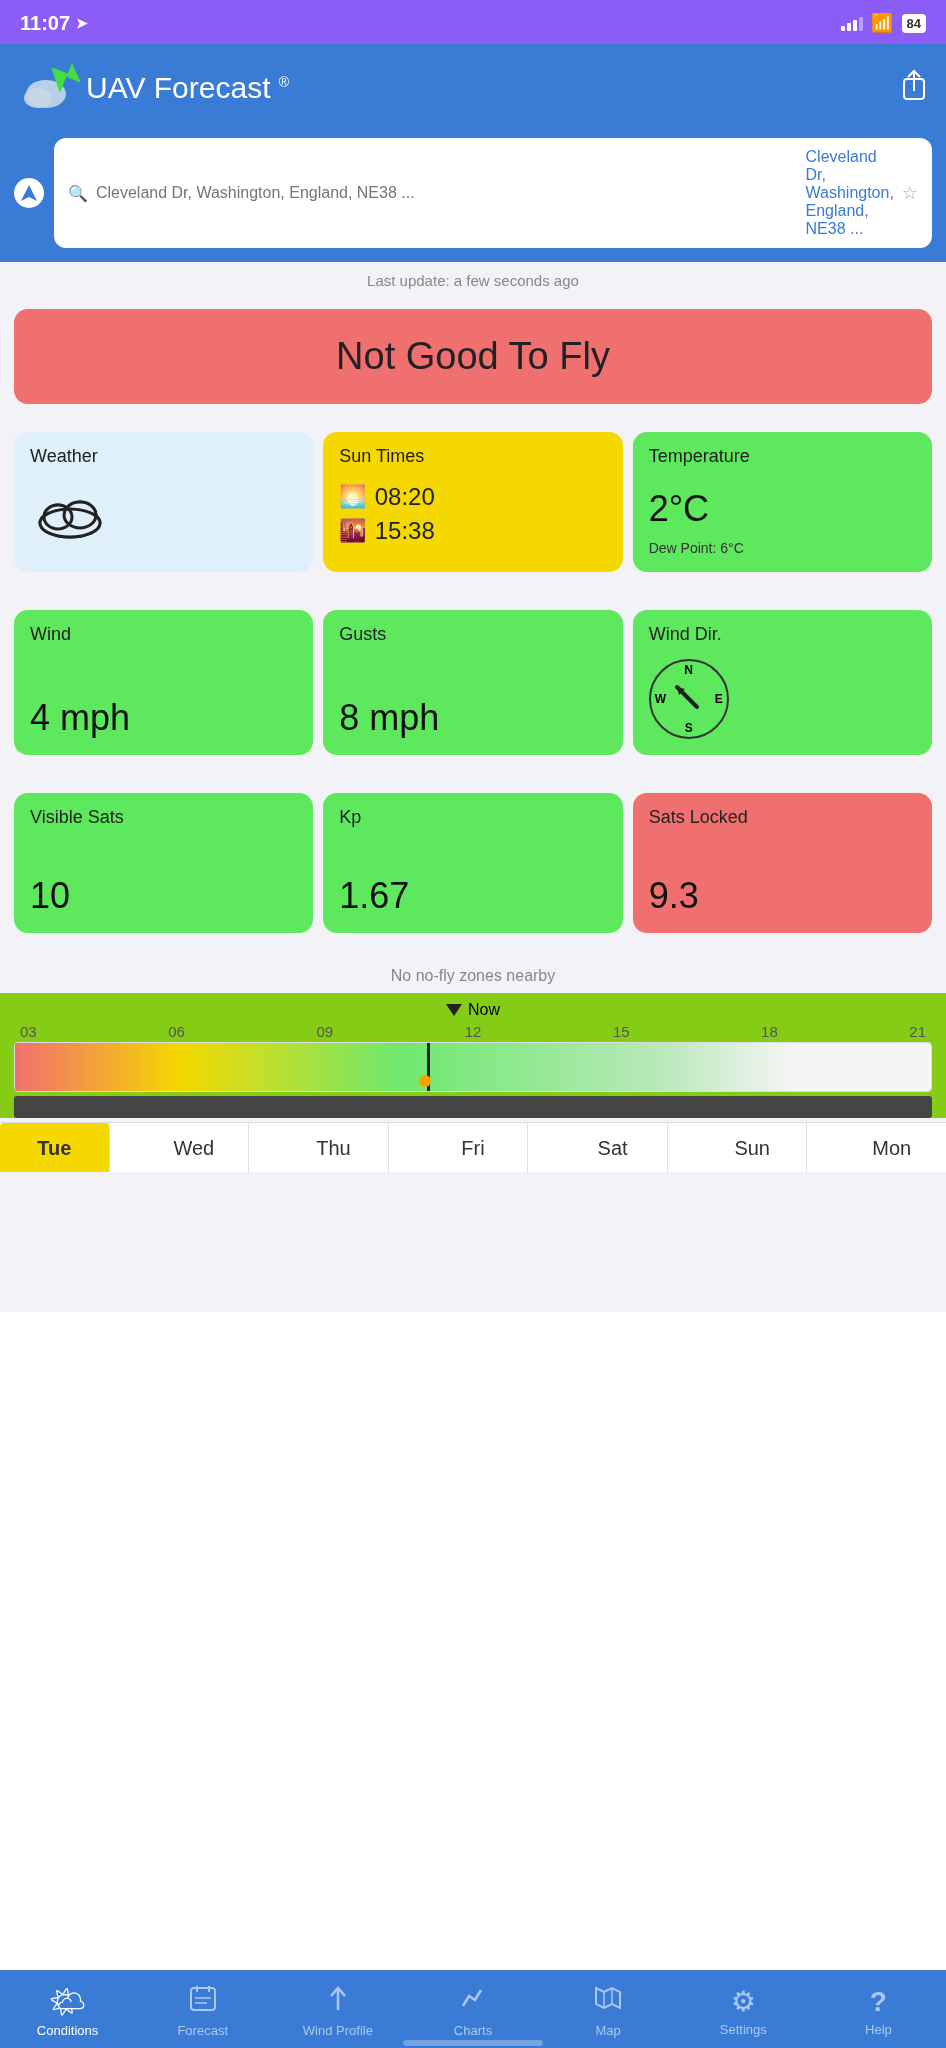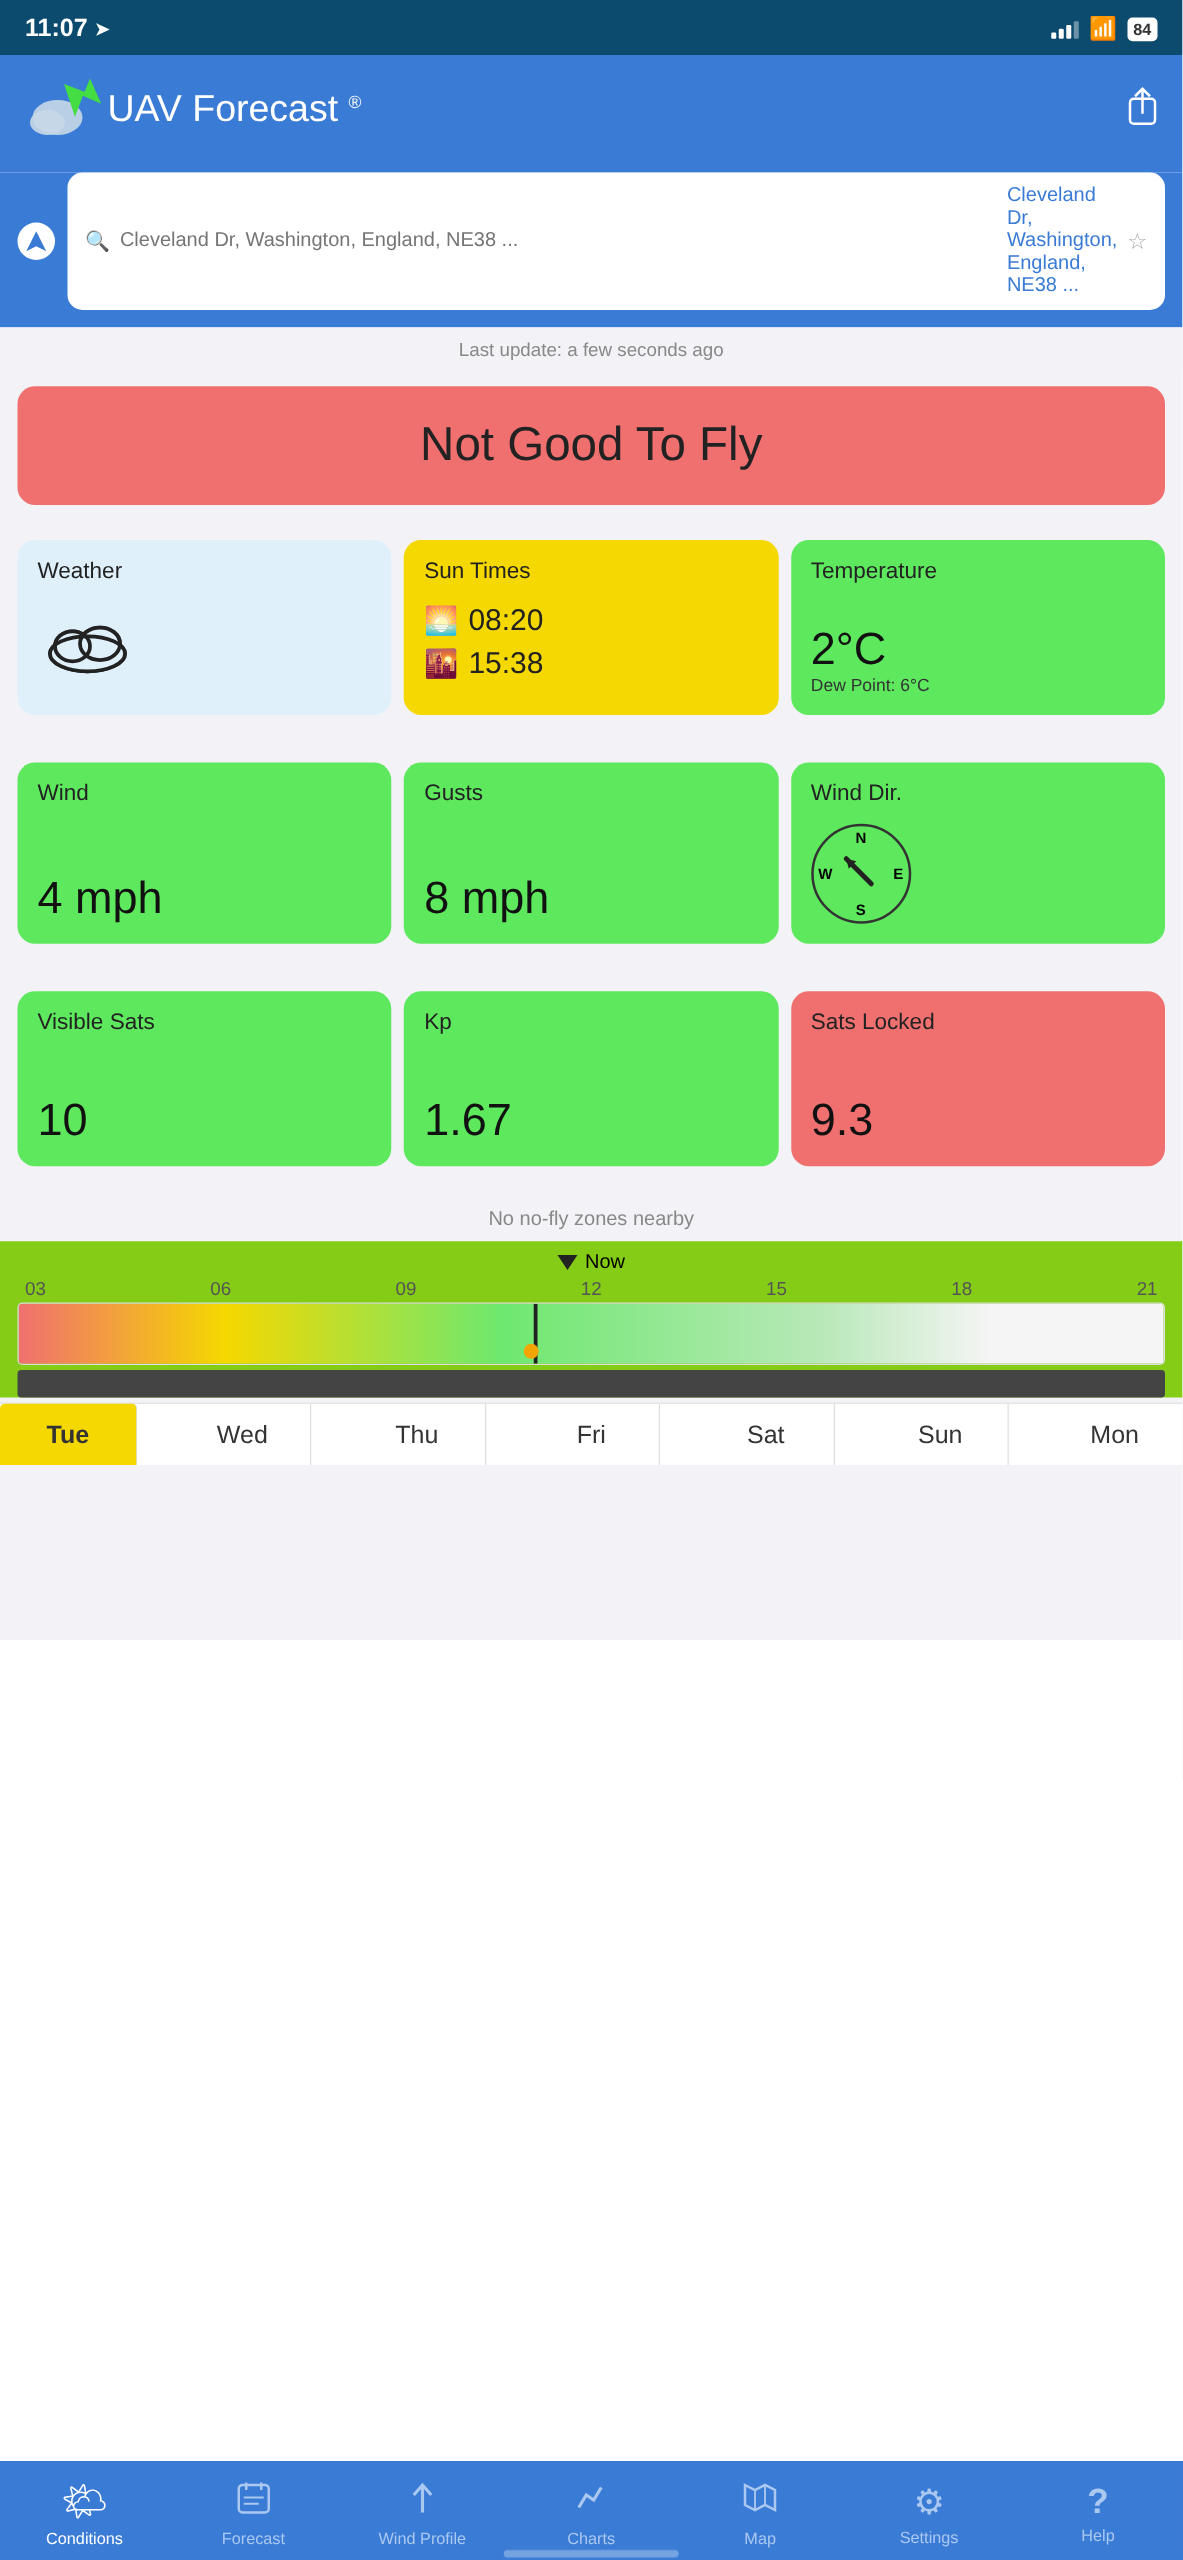--- a/index.html
+++ b/index.html
@@ -7,21 +7,21 @@
     body {
       font-family: -apple-system, BlinkMacSystemFont, 'Helvetica Neue', sans-serif;
       background: #fff;
       width: 946px;
       min-height: 2048px;
       overflow-x: hidden;
     }
 
     
     .status-bar {
-      background: #0c4a6e;
+      background: #8b5cf6;
       color: white;
       display: flex;
       align-items: center;
       justify-content: space-between;
       padding: 8px 20px 6px 20px;
       height: 44px;
     }
     .status-time {
       font-size: 20px;
       font-weight: 600;
@@ -168,21 +168,21 @@
     }
     .card-value {
       font-size: 36px;
       font-weight: 400;
       color: #111;
       margin-top: auto;
     }
     .card-sub {
       font-size: 14px;
       color: #333;
-      margin-top: 0;
+      margin-top: 10px;
     }
     .cloud-icon-svg {
       margin-top: 8px;
     }
 
     
     .sun-times-content {
       display: flex;
       flex-direction: column;
       gap: 6px;

